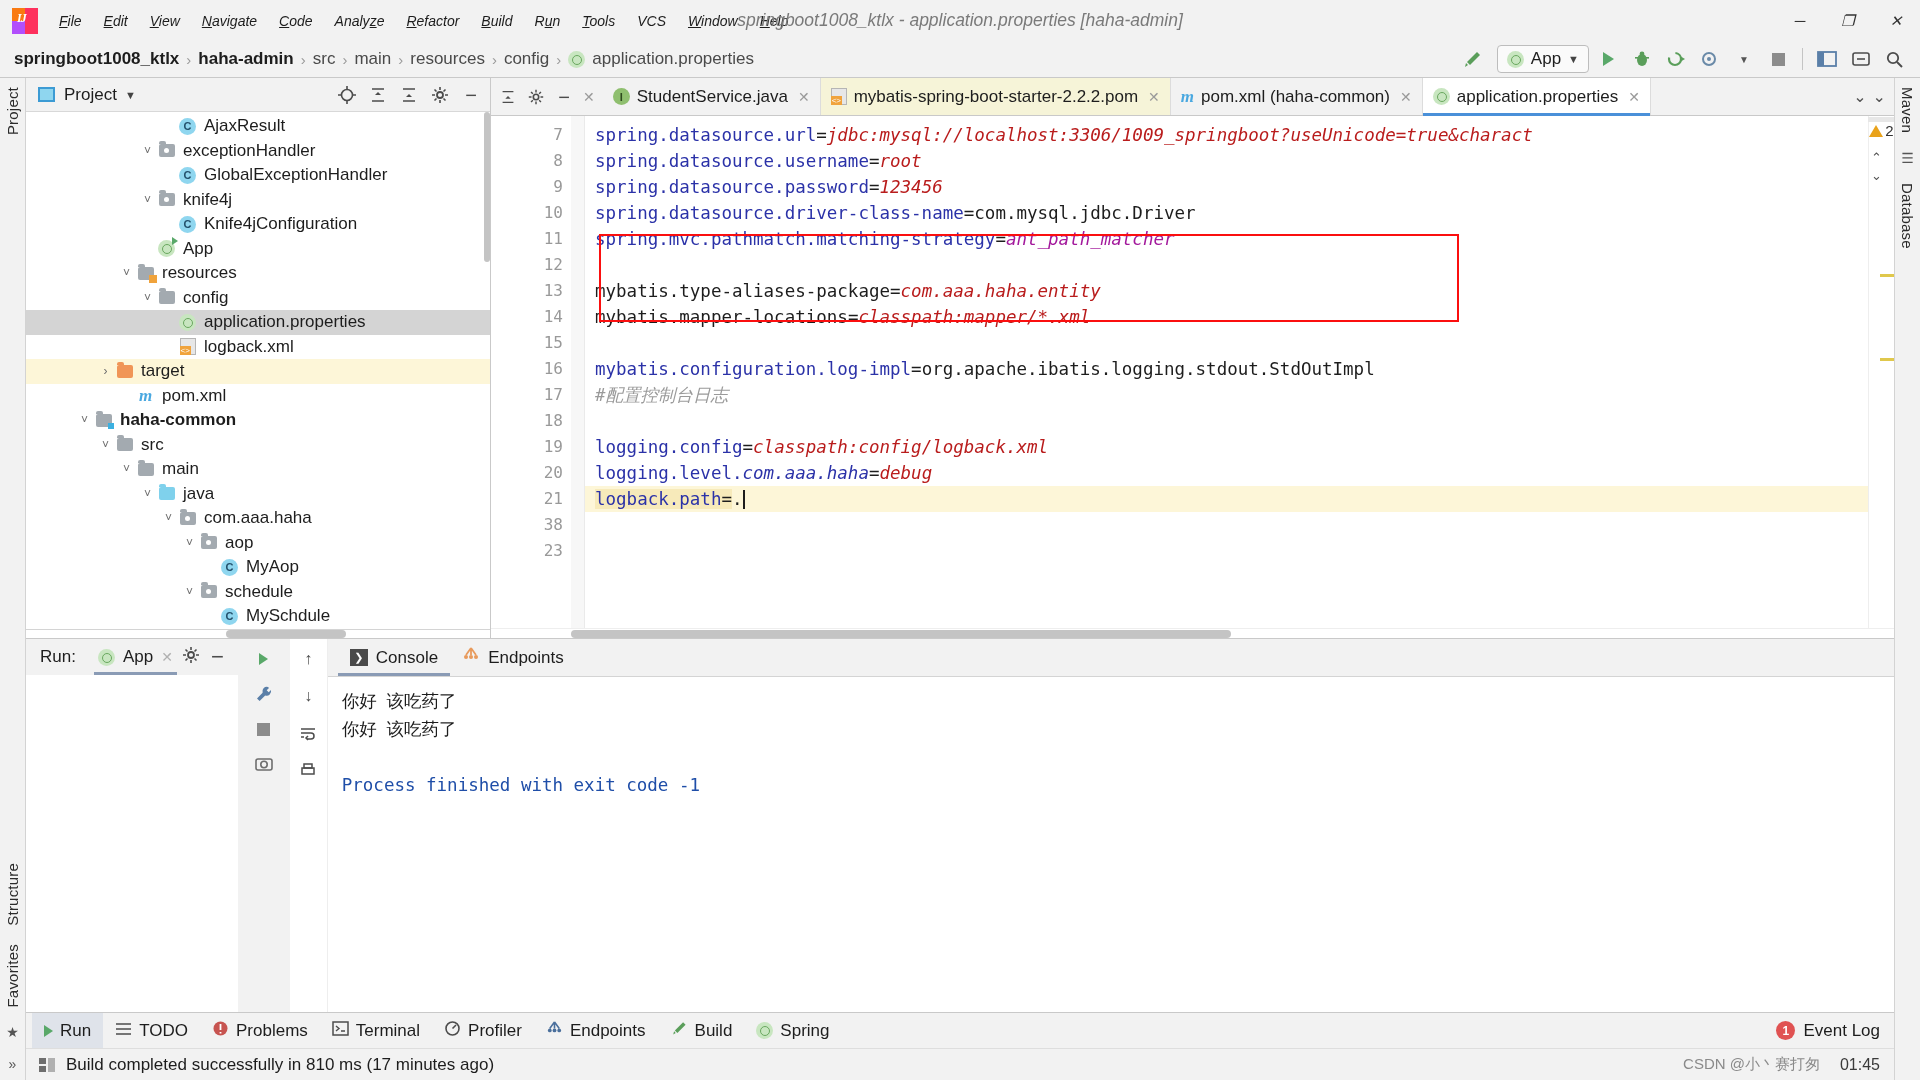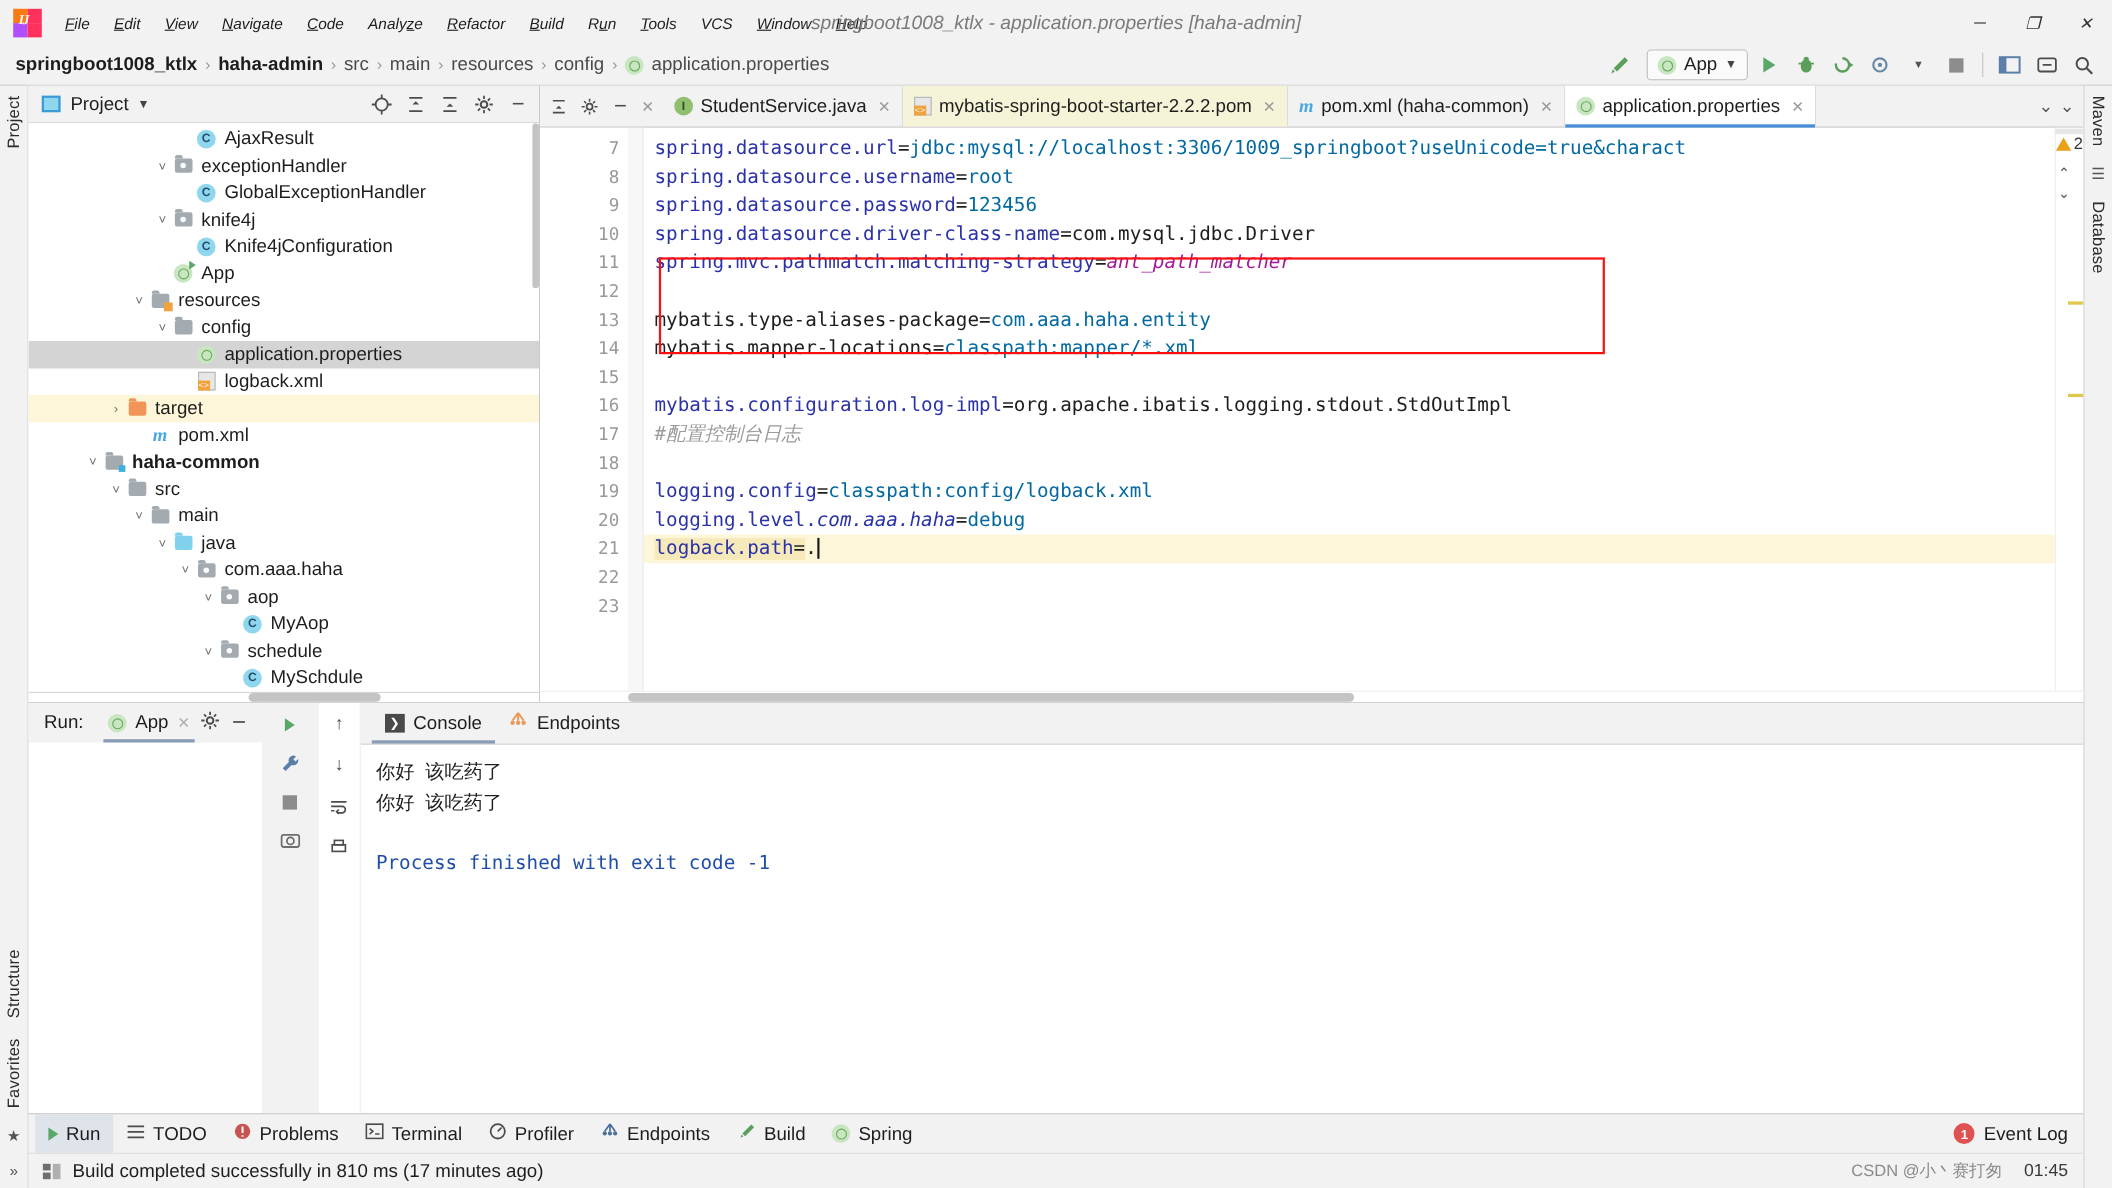--- a/index.html
+++ b/index.html
@@ -94,21 +94,21 @@
   .tabbar-right{margin-left:auto; display:flex; align-items:center; gap:6px; padding-right:8px;}
   .code-area { flex:1; display:flex; position:relative; min-height:0; overflow:hidden;}
   .gutter { width:80px; background:#fff; text-align:right; padding-right:8px; padding-top:6px; flex:0 0 80px;}
   .gline { height:26px; line-height:26px; font-family:"DejaVu Sans Mono", monospace; font-size:16px; color:#999;}
   .fold-col{width:14px;background:#f7f7f7;border-right:1px solid #eaeaea;flex:0 0 14px;}
   .code { flex:1; padding-top:6px; font-family:"DejaVu Sans Mono", monospace; font-size:17.5px; position:relative; min-width:0; overflow:hidden;}
   .cline { height:26px; line-height:26px; white-space:pre; padding-left:10px;}
   .cline.hl { background:#fdf6d8;}
   .k { color:#2b32a8; }
   .kd { color:#1d1d1d; }
-  .v { color:#0369a1; }
+  .v { color:#b91c1c;font-style:italic; }
   .vb { color:#1d1d1d; }
   .mag { color:#a3199c; font-style:italic;}
   .cmt { color:#9a9a9a; font-style:italic;}
   .ital { font-style:italic; color:#2b32a8;}
   .hlkey { background:#f7eaba; }
   .caret { display:inline-block; width:2px; height:19px; background:#1d1d1d; vertical-align:-4px;}
   .redbox { position:absolute; border:2.5px solid #fb0f0f; pointer-events:none;}
   .warn-strip { width:26px; background:#fff; position:relative; flex:0 0 26px; border-left:1px solid #eee;}
   .warn-head{position:absolute;top:6px;left:0;right:0;display:flex;align-items:center;justify-content:center;gap:2px;}
   .warn-tri{width:0;height:0;border-left:7px solid transparent;border-right:7px solid transparent;border-bottom:12px solid #e9a21a;position:relative;}
@@ -562,21 +562,21 @@
                 <div class="gline">12</div>
                 <div class="gline">13</div>
                 <div class="gline">14</div>
                 <div class="gline">15</div>
                 <div class="gline">16</div>
                 <div class="gline">17</div>
                 <div class="gline">18</div>
                 <div class="gline">19</div>
                 <div class="gline">20</div>
                 <div class="gline">21</div>
-                <div class="gline">22</div>
+                <div class="gline">38</div>
                 <div class="gline">23</div>
               </div>
             <div class="fold-col"></div>
             <div class="code" id="code">
               <div class="redbox" style="left: 14px; top: 118px; width: 860px; height: 88px; border-color: rgb(251, 15, 15);"></div>
             <div class="cline"><span class="k">spring.datasource.url</span><span class="kd">=</span><span class="v">jdbc:mysql://localhost:3306/1009_springboot?useUnicode=true&amp;charact</span></div>
                 <div class="cline"><span class="k">spring.datasource.username</span><span class="kd">=</span><span class="v">root</span></div>
                 <div class="cline"><span class="k">spring.datasource.password</span><span class="kd">=</span><span class="v">123456</span></div>
                 <div class="cline"><span class="k">spring.datasource.driver-class-name</span><span class="kd">=</span><span class="vb">com.mysql.jdbc.Driver</span></div>
                 <div class="cline"><span class="k">spring.mvc.pathmatch.matching-strategy</span><span class="kd">=</span><span class="mag">ant_path_matcher</span></div>

